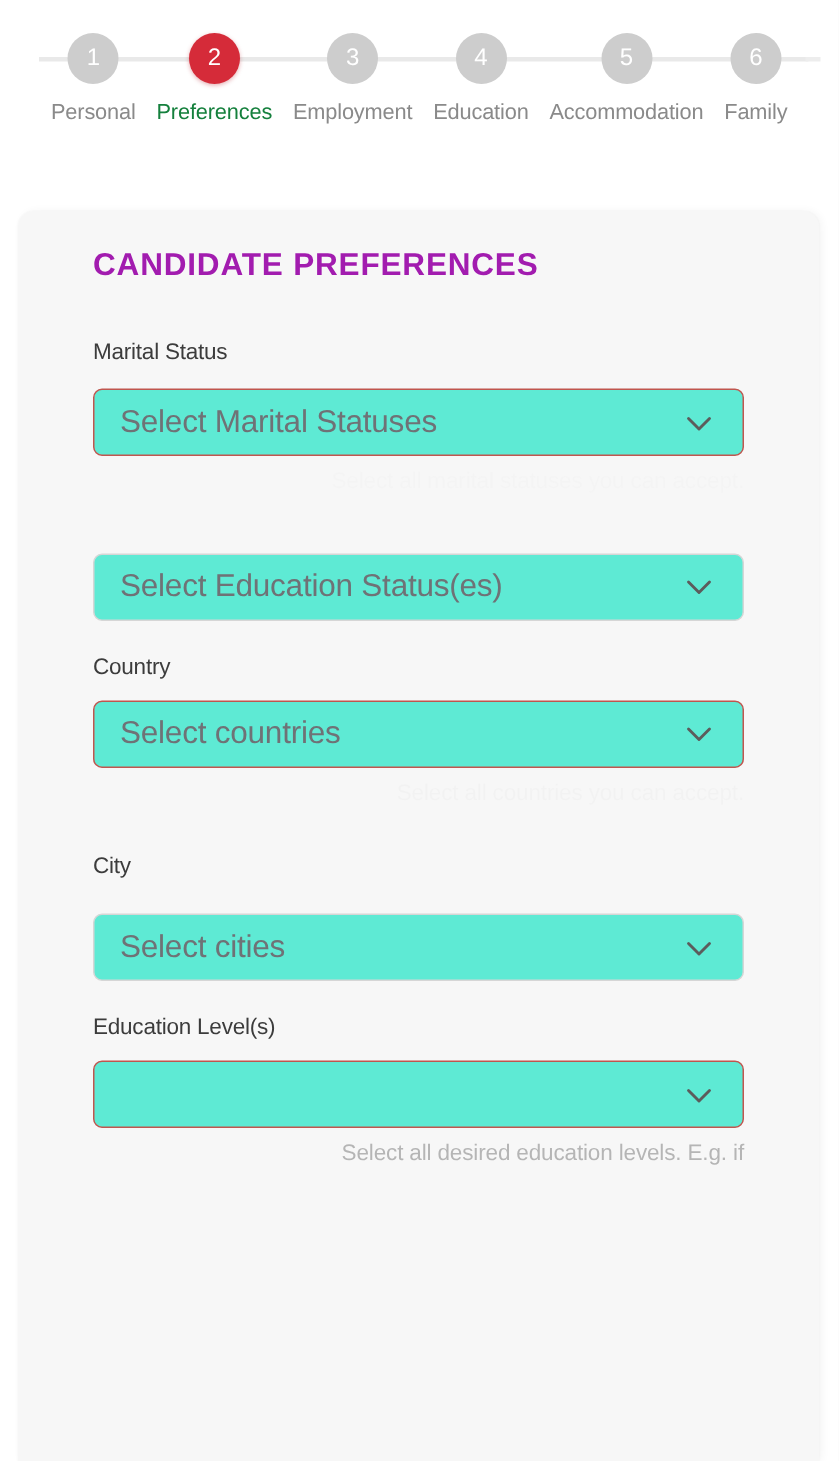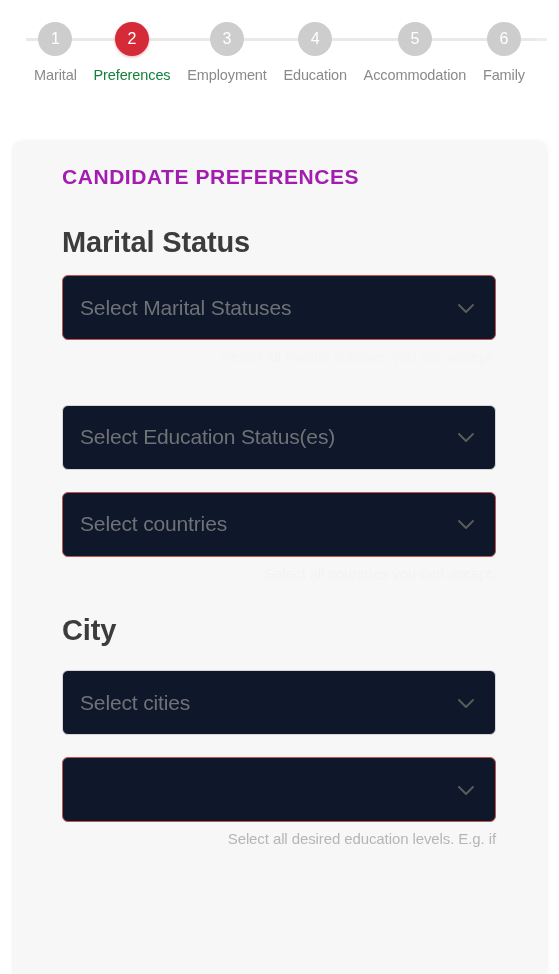--- a/index.html
+++ b/index.html
@@ -122,30 +122,30 @@
     color: #a21caf;
     letter-spacing: 0.55px;
   }
 
   
   .field {
     position: relative;
   }
 
   .field-label {
-    font-size: 29px;
+    font-size: 15px;
     color: #3c3c3c;
-    font-weight: 700;
+    font-weight: 400;
     letter-spacing: -0.15px;
   }
 
   .select-box {
     position: relative;
-    height: 65px;
-    background: #0f172a;
+    height: 45px;
+    background: #5eead4;
     border: 1.6px solid #d6d6d6;
     border-radius: 6px;
     display: flex;
     align-items: center;
     padding: 0 52px 0 17px;
     cursor: pointer;
   }
 
   .select-box.is-error {
     border-color: #c0564f;
@@ -210,21 +210,21 @@
 <div class="screen">
 
   <div class="stepper">
     <div class="stepper-track">
 
       <div class="connector-line"></div>
       <div class="connector-stub"></div>
 
       <div class="step">
         <div class="step-circle">1</div>
-        <div class="step-label">Marital</div>
+        <div class="step-label">Personal</div>
       </div>
 
       <div class="step is-active">
         <div class="step-circle">2</div>
         <div class="step-label">Preferences</div>
       </div>
 
       <div class="step">
         <div class="step-circle">3</div>
         <div class="step-label">Employment</div>
@@ -270,20 +270,21 @@
         <span class="select-value">Select Education Status(es)</span>
         <span class="chevron">
           <svg width="24" height="24" viewBox="0 0 24 24" fill="none">
             <path d="M5 9 L12 16 L19 9" stroke="#5c5c5c" stroke-width="1.9" stroke-linecap="round" stroke-linejoin="round"></path>
           </svg>
         </span>
       </div>
     </div>
 
     <div class="field f-country">
+      <div class="field-label">Country</div>
       <div class="select-box is-error">
         <span class="select-value">Select countries</span>
         <span class="chevron">
           <svg width="24" height="24" viewBox="0 0 24 24" fill="none">
             <path d="M5 9 L12 16 L19 9" stroke="#5c5c5c" stroke-width="1.9" stroke-linecap="round" stroke-linejoin="round"></path>
           </svg>
         </span>
       </div>
       <div class="field-hint hint-faint">Select all countries you can accept.</div>
     </div>
@@ -294,20 +295,21 @@
         <span class="select-value">Select cities</span>
         <span class="chevron">
           <svg width="24" height="24" viewBox="0 0 24 24" fill="none">
             <path d="M5 9 L12 16 L19 9" stroke="#5c5c5c" stroke-width="1.9" stroke-linecap="round" stroke-linejoin="round"></path>
           </svg>
         </span>
       </div>
     </div>
 
     <div class="field f-education">
+      <div class="field-label">Education Level(s)</div>
       <div class="select-box is-error">
         <span class="chevron">
           <svg width="24" height="24" viewBox="0 0 24 24" fill="none">
             <path d="M5 9 L12 16 L19 9" stroke="#5c5c5c" stroke-width="1.9" stroke-linecap="round" stroke-linejoin="round"></path>
           </svg>
         </span>
       </div>
       <div class="field-hint hint-visible">Select all desired education levels. E.g. if</div>
     </div>
 

